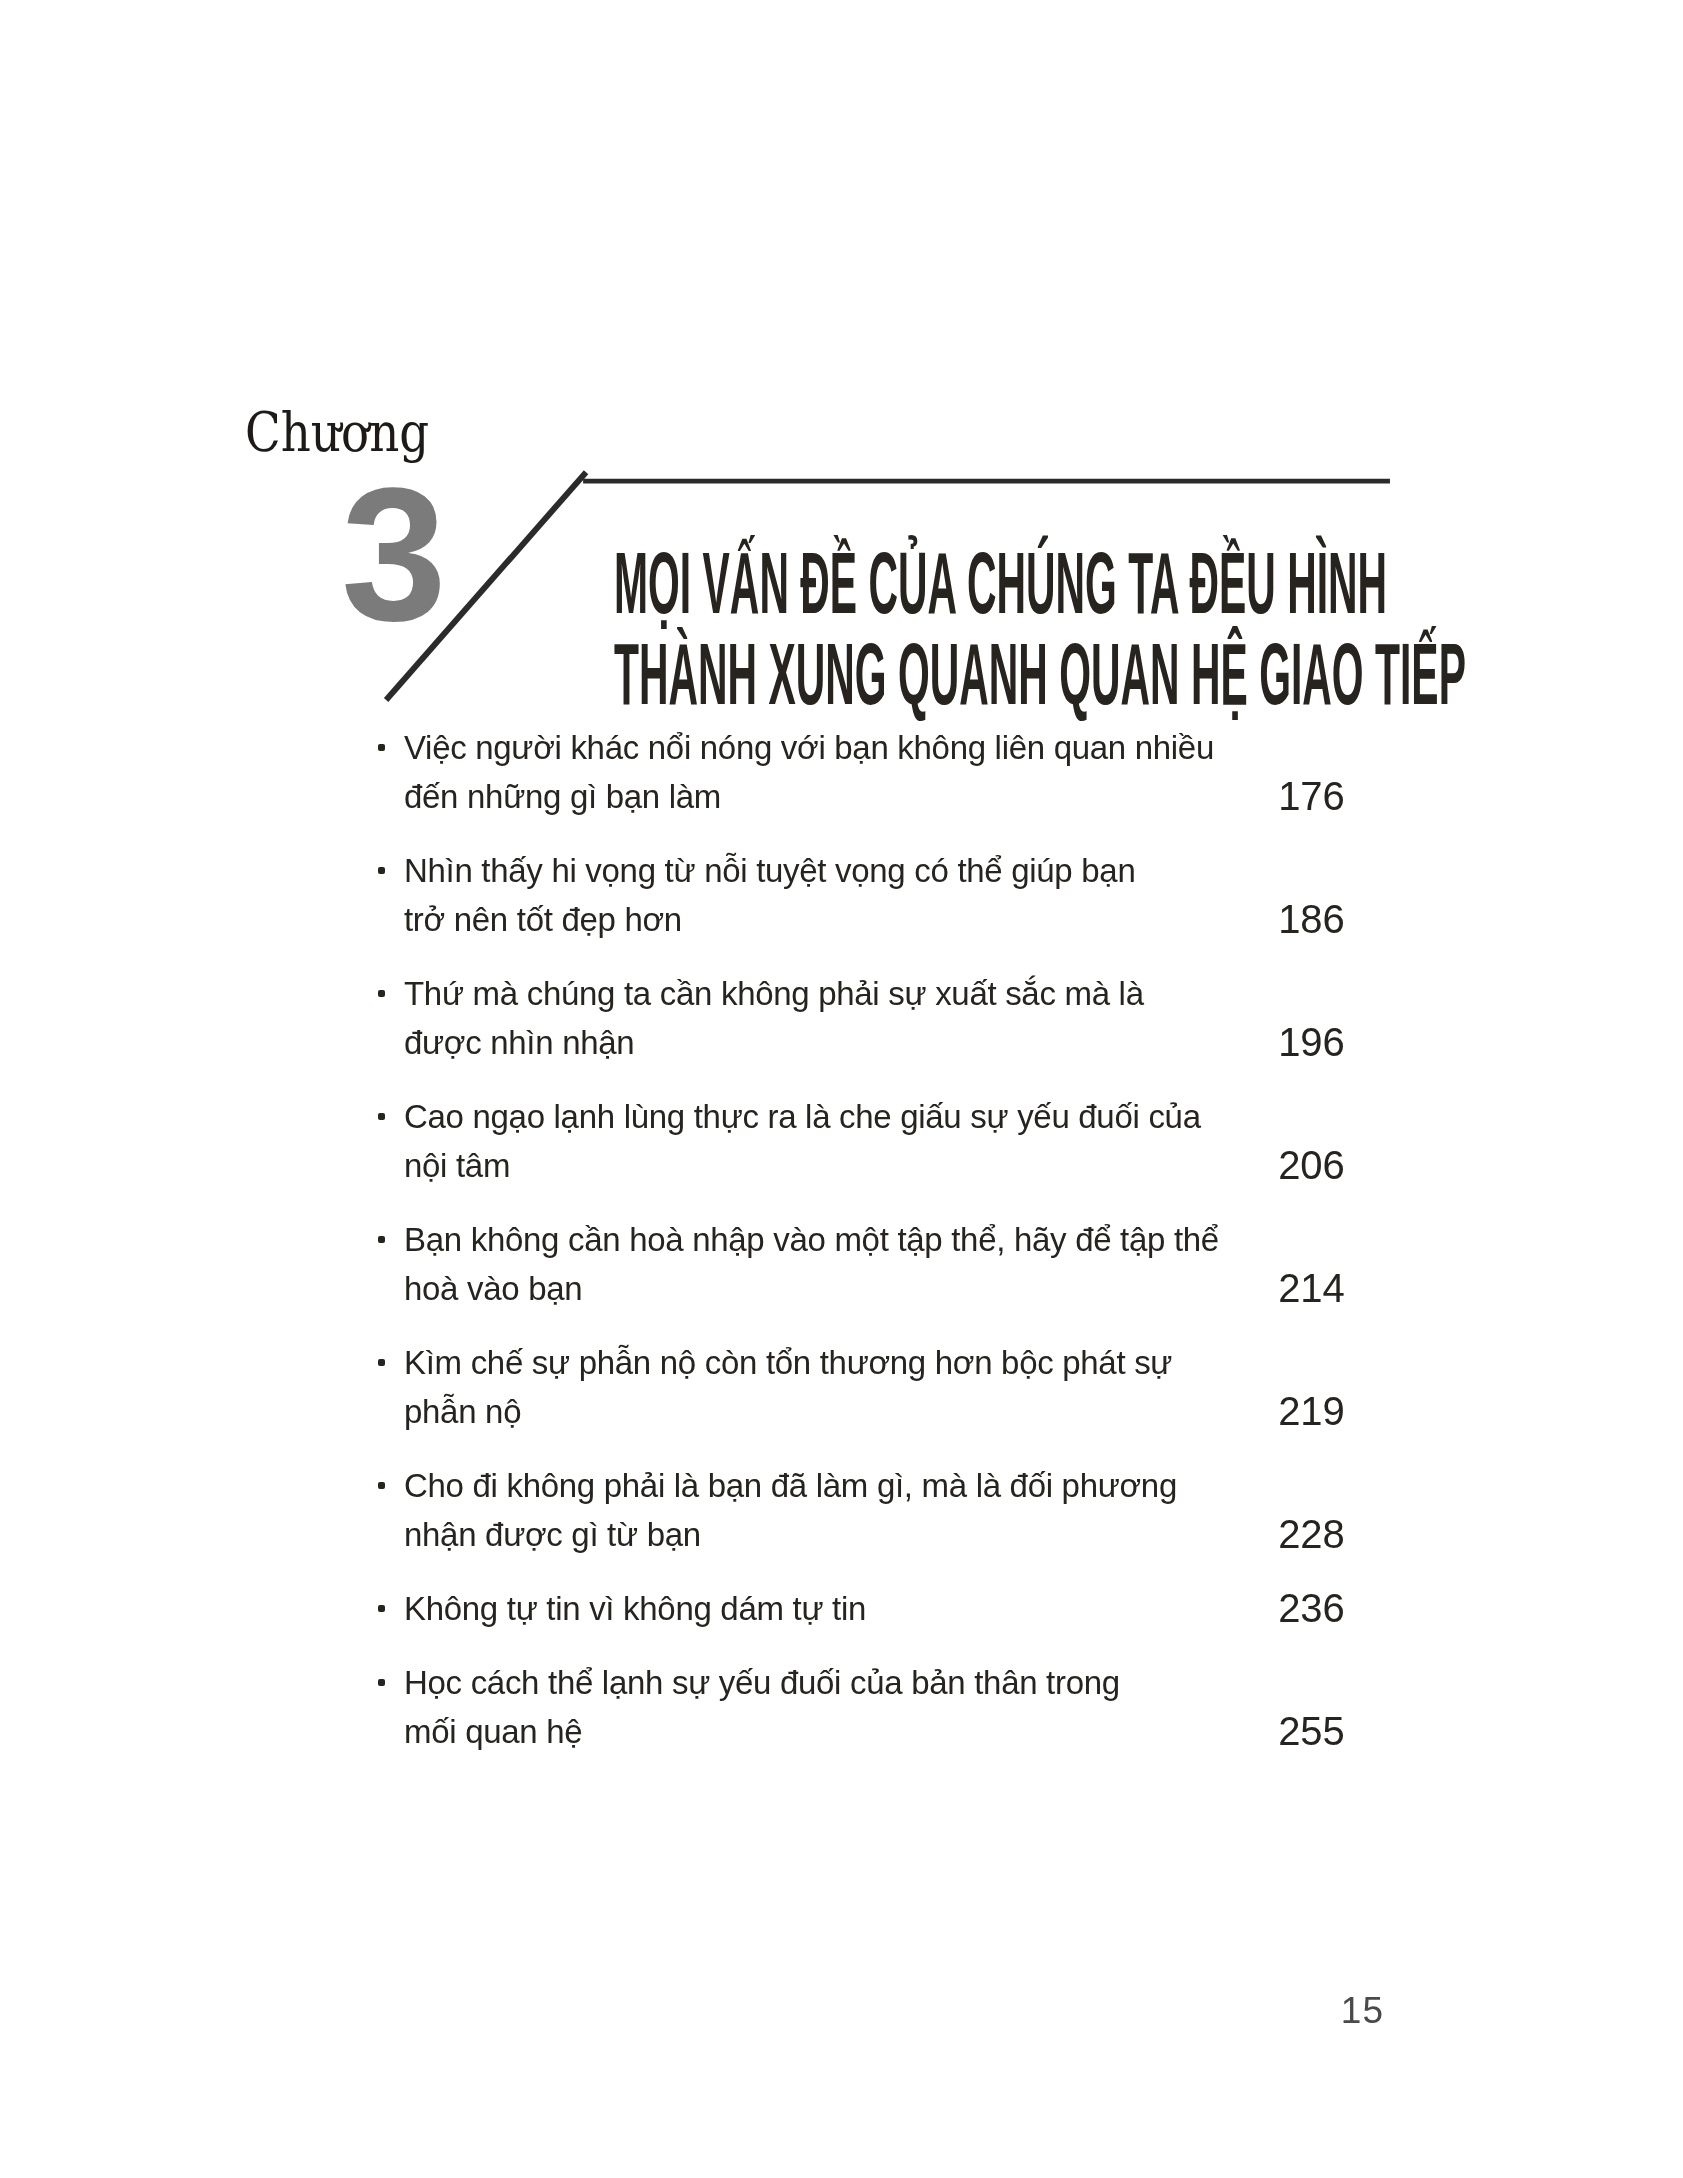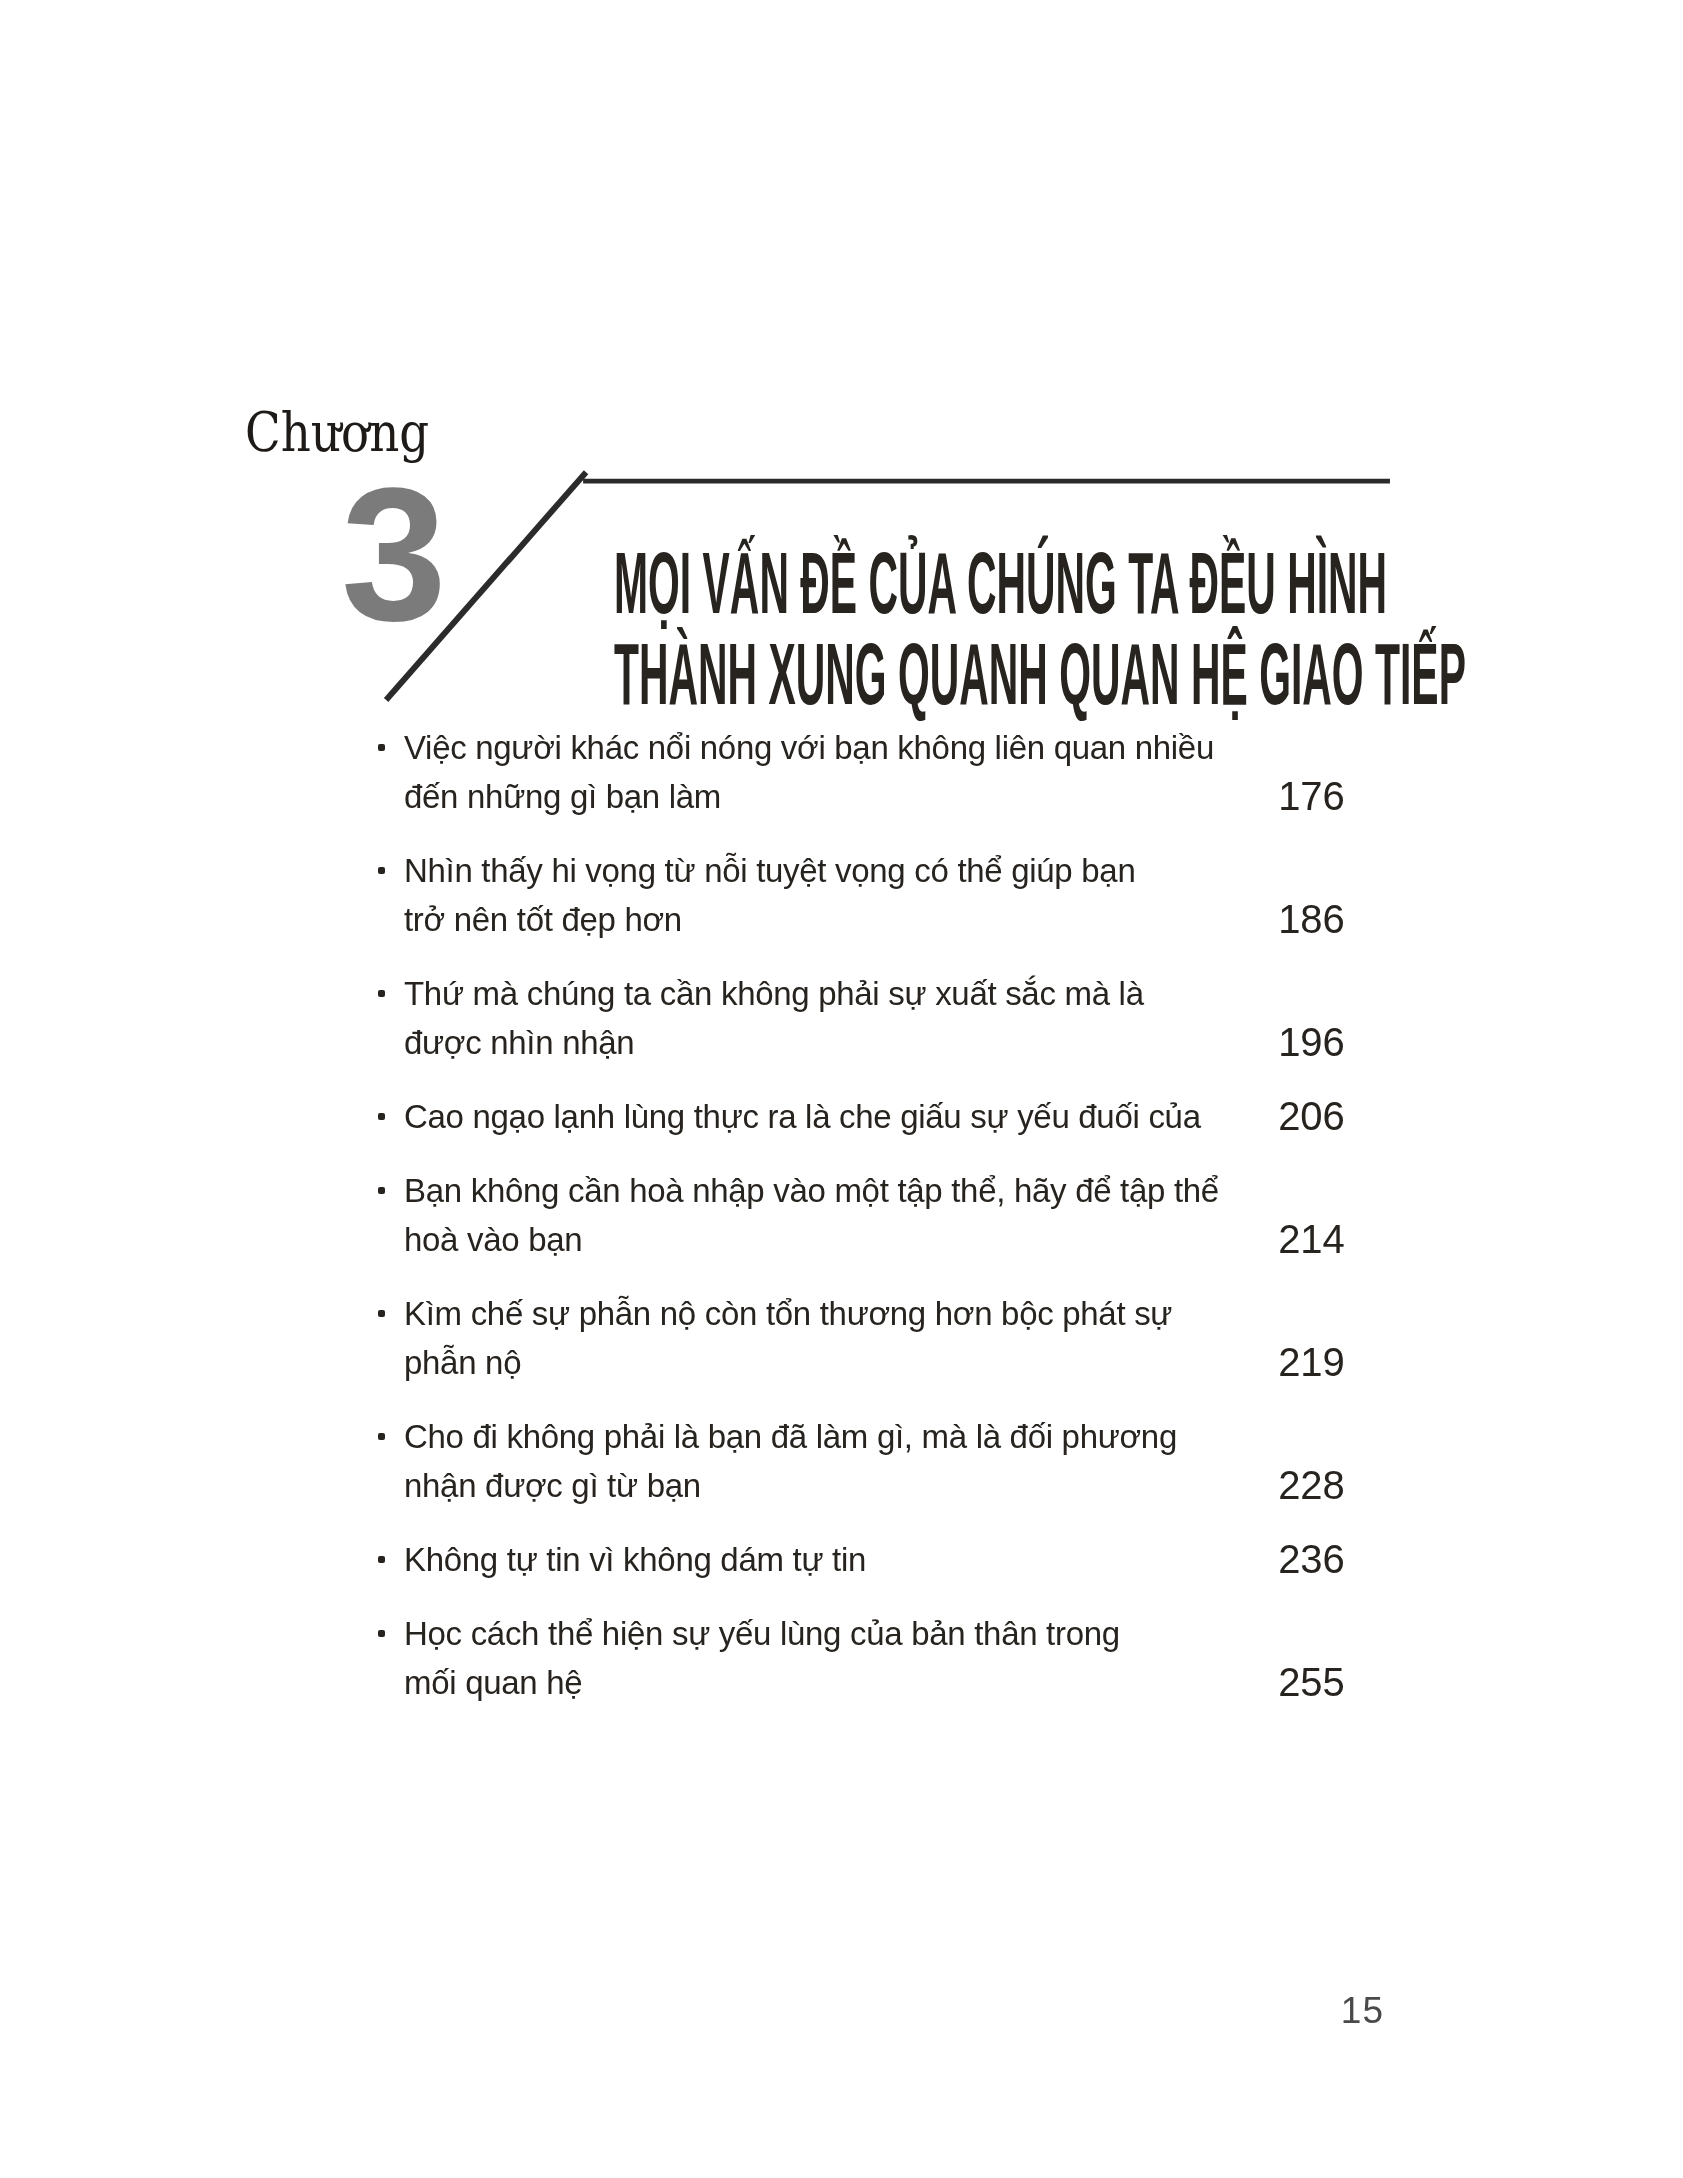--- a/index.html
+++ b/index.html
@@ -115,20 +115,21 @@
           <div class="line">Thứ mà chúng ta cần không phải sự xuất sắc mà là</div>
           <div class="line">được nhìn nhận</div>
         </div>
       <div class="num">196</div>
     </div>
 
     <div class="entry">
       <span class="dot"></span>
       <div class="lines">
           <div class="line">Cao ngạo lạnh lùng thực ra là che giấu sự yếu đuối của</div>
+          <div class="line">nội tâm</div>
         </div>
       <div class="num">206</div>
     </div>
 
     <div class="entry">
       <span class="dot"></span>
       <div class="lines">
           <div class="line">Bạn không cần hoà nhập vào một tập thể, hãy để tập thể</div>
           <div class="line">hoà vào bạn</div>
         </div>
@@ -158,21 +159,21 @@
       <div class="lines">
           <div class="line">Không tự tin vì không dám tự tin</div>
         </div>
       <div class="num">236</div>
     </div>
 
 
     <div class="entry">
       <span class="dot"></span>
       <div class="lines">
-          <div class="line">Học cách thể hiện sự yếu lùng của bản thân trong</div>
+          <div class="line">Học cách thể lạnh sự yếu đuối của bản thân trong</div>
           <div class="line">mối quan hệ</div>
         </div>
       <div class="num">255</div>
     </div>
   </div>
 
   <div class="folio">15</div>
 
 </div>
 

